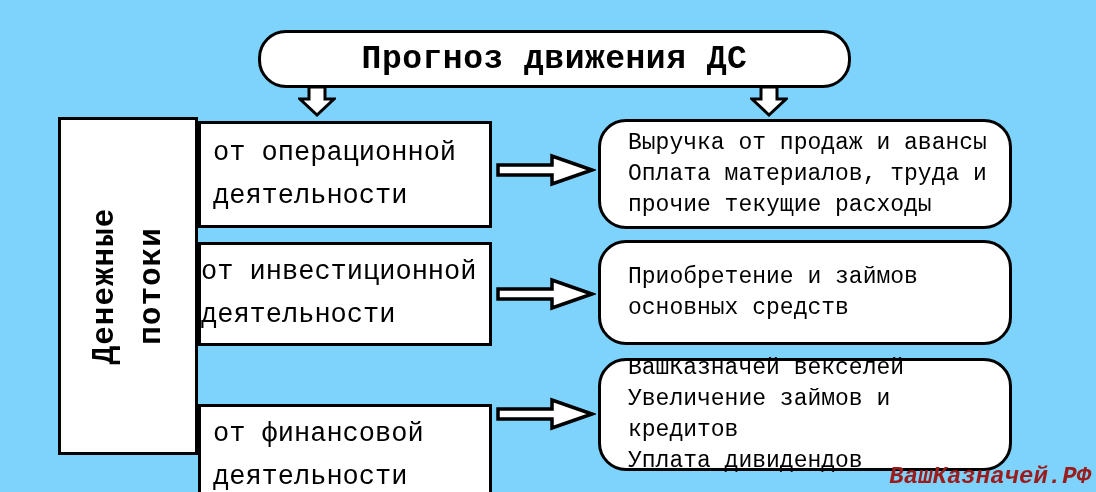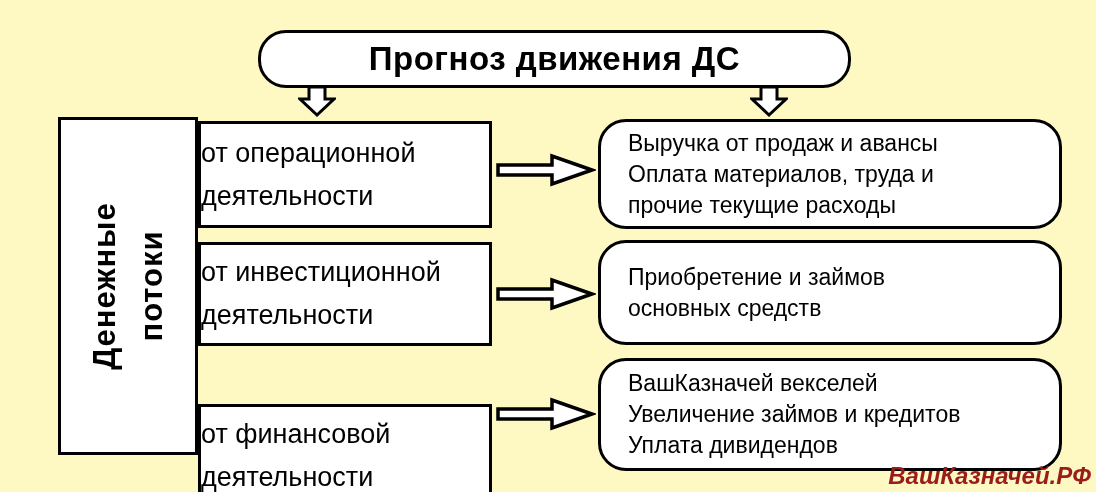--- a/index.html
+++ b/index.html
@@ -42,31 +42,31 @@
     font-size: 31px; font-weight: bold; line-height: 47px;
     text-align: center; white-space: pre-line; letter-spacing: 1px;
   }
   
   .src { left: 198px; width: 294px; display: flex; align-items: center; }
   .src-0 { top: 121px; height: 107px; }
   .src-1 { top: 242px; height: 104px; }
   .src-2 { top: 366px; height: 103px; margin-top: 38px; }
   .src-text {
     font-size: 27px; line-height: 43px;
-    white-space: pre-line;
+    padding-left: 12px; white-space: pre-line;
   }
   .src-1 .src-text { padding-left: 0; }
   
   .right-arrow { position: absolute; left: 496px; width: 100px; height: 34px; }
   .ra-0 { top: 153px; }
   .ra-1 { top: 277px; }
   .ra-2 { top: 397px; }
   
   .detail {
-    left: 598px; width: 464px;
+    left: 598px; width: 414px;
     border-radius: 28px;
     display: flex; align-items: center;
   }
   .detail-0 { top: 119px; height: 110px; }
   .detail-1 { top: 240px; height: 105px; }
   .detail-2 { top: 358px; height: 113px; }
   .detail-text {
     font-size: 23px; line-height: 31px;
     padding-left: 27px; white-space: pre-line;
   }
@@ -74,21 +74,21 @@
   .watermark {
     position: absolute; right: 5px; bottom: 2px;
     font-size: 24px; font-weight: bold; font-style: italic;
     white-space: nowrap;
   }
   svg { display: block; }
 </style>
 </head>
 <body>
 
-<div id="canvas" style="background: #fef9c3;">
+<div id="canvas" style="background: #7dd3fc; font-family: Liberation Mono, monospace;">
 
   <div class="box title-box">
     <span class="title-text">Прогноз движения ДС</span>
   </div>
 
   <svg class="down-arrow a1" viewBox="0 0 38 32">
     <polygon points="11,1 27,1 27,13 36,13 19,29 2,13 11,13" fill="#fff" stroke="#000" stroke-width="3" stroke-linejoin="miter"></polygon>
   </svg>
   <svg class="down-arrow a2" viewBox="0 0 38 32">
     <polygon points="11,1 27,1 27,13 36,13 19,29 2,13 11,13" fill="#fff" stroke="#000" stroke-width="3" stroke-linejoin="miter"></polygon>

